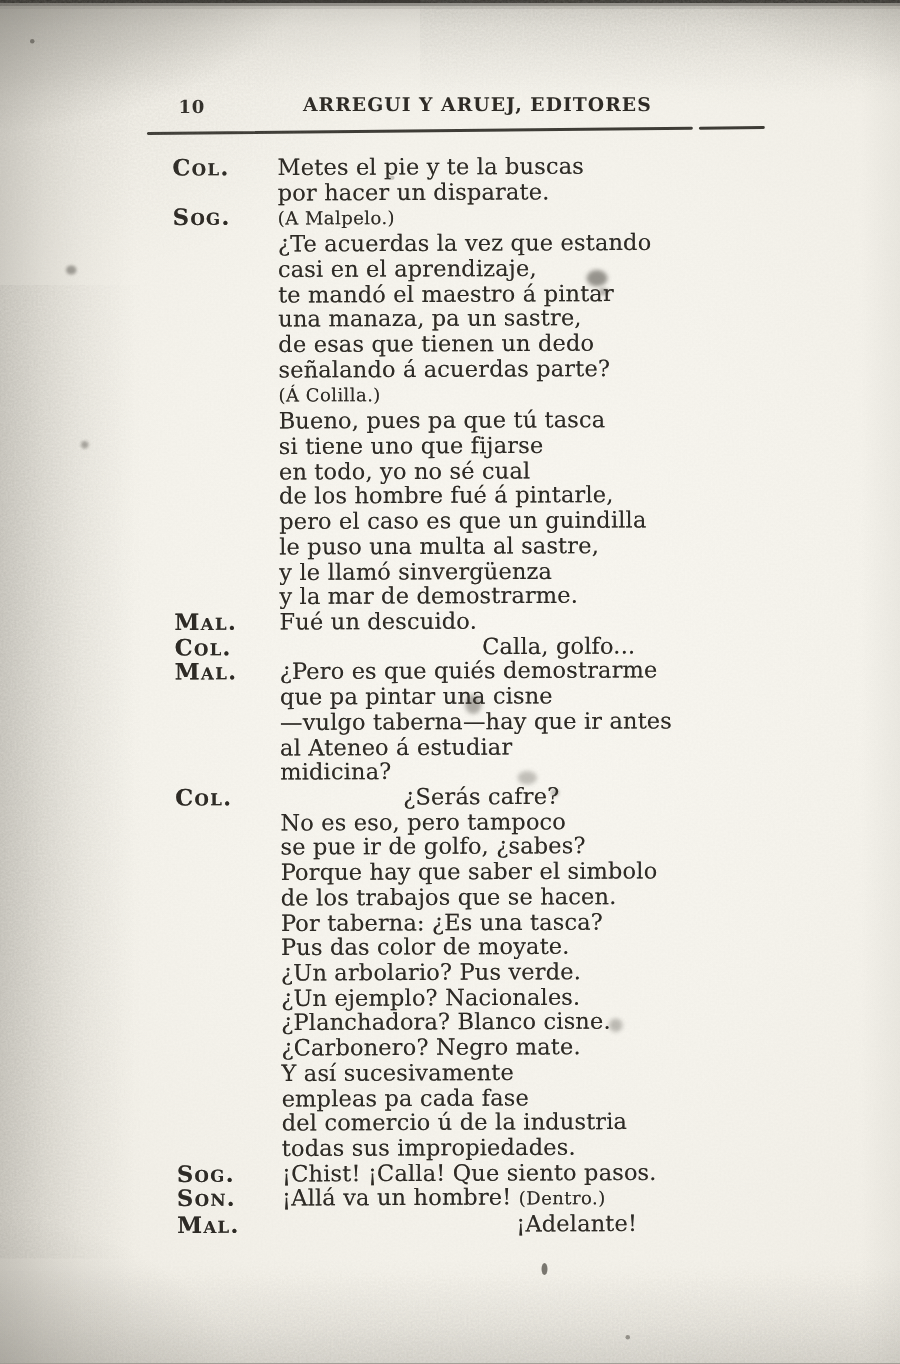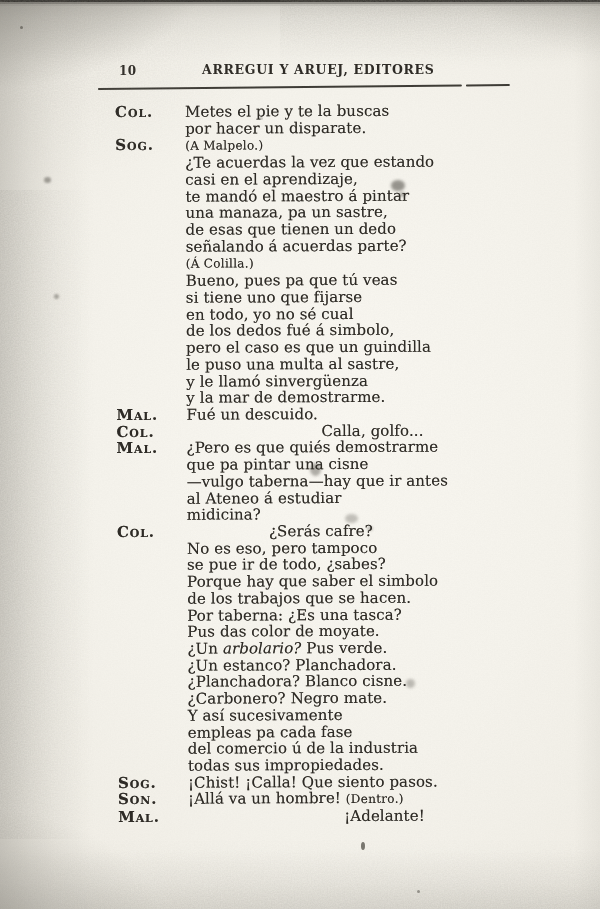--- a/index.html
+++ b/index.html
@@ -18,21 +18,21 @@
   .rule .re{width:44px;margin-left:4px;}
   
   .dialogue{position:absolute;left:115px;top:104px;width:460px;font-size:15px;line-height:16.72px;
     letter-spacing:.1px;transform:rotate(-.25deg);transform-origin:0 0;
     text-shadow:0 0 .4px rgba(43,40,35,.55);}
   .entry{display:flex;}
   .speaker{flex:0 0 70px;font-variant:small-caps;font-weight:600;letter-spacing:.9px;font-size:15px;}
   .lines{flex:1;}
   .line{white-space:nowrap;}
   .line .dir{font-size:12px;letter-spacing:.3px;}
-  .line .it{font-style:italic;}
+  .line .it{}
   
   .ovl{position:absolute;pointer-events:none;}
   .top-line{left:0;top:0;right:0;height:6px;
     background:linear-gradient(180deg,rgba(42,40,36,.92) 0 2px,rgba(80,77,72,.5) 2px 4px,rgba(120,117,110,.2) 4px 6px);}
   .shade-top{left:0;top:0;right:0;height:62px;
     background:linear-gradient(180deg,rgba(130,127,119,.30) 0,rgba(148,145,136,.16) 18px,rgba(158,155,146,.07) 38px,rgba(158,155,146,0) 62px);}
   .shade-topleft{left:0;top:0;width:320px;height:200px;
     background:radial-gradient(ellipse 300px 160px at -25px -35px,rgba(95,93,86,.48) 0%,rgba(125,122,114,.22) 55%,rgba(125,122,114,0) 78%);}
   .shade-topright{right:0;top:0;width:200px;height:130px;
     background:radial-gradient(ellipse 190px 110px at 105% -25%,rgba(140,138,130,.34) 0%,rgba(150,148,140,.12) 55%,rgba(150,148,140,0) 80%);}
@@ -69,24 +69,24 @@
         <div class="speaker">Sog.</div>
         <div class="lines">
           <div class="line"><span class="dir">(A Malpelo.)</span></div>
           <div class="line"><span class="">¿Te acuerdas la vez que estando</span></div>
           <div class="line"><span class="">casi en el aprendizaje,</span></div>
           <div class="line"><span class="">te mandó el maestro á pintar</span></div>
           <div class="line"><span class="">una manaza, pa un sastre,</span></div>
           <div class="line"><span class="">de esas que tienen un dedo</span></div>
           <div class="line"><span class="">señalando á acuerdas parte?</span></div>
           <div class="line"><span class="dir">(Á Colilla.)</span></div>
-          <div class="line"><span class="">Bueno, pues pa que tú veas</span></div>
+          <div class="line"><span class="">Bueno, pues pa que tú tasca</span></div>
           <div class="line"><span class="">si tiene uno que fijarse</span></div>
           <div class="line"><span class="">en todo, yo no sé cual</span></div>
-          <div class="line"><span class="">de los dedos fué á simbolo,</span></div>
+          <div class="line"><span class="">de los hombre fué á pintarle,</span></div>
           <div class="line"><span class="">pero el caso es que un guindilla</span></div>
           <div class="line"><span class="">le puso una multa al sastre,</span></div>
           <div class="line"><span class="">y le llamó sinvergüenza</span></div>
           <div class="line"><span class="">y la mar de demostrarme.</span></div>
         </div>
       </div>
       <div class="entry">
         <div class="speaker">Mal.</div>
         <div class="lines">
           <div class="line"><span class="">Fué un descuido.</span></div>
@@ -106,27 +106,27 @@
           <div class="line"><span class="">—vulgo taberna—hay que ir antes</span></div>
           <div class="line"><span class="">al Ateneo á estudiar</span></div>
           <div class="line"><span class="">midicina?</span></div>
         </div>
       </div>
       <div class="entry">
         <div class="speaker">Col.</div>
         <div class="lines">
           <div class="line" style="padding-left: 82px;"><span class="">¿Serás cafre?</span></div>
           <div class="line"><span class="">No es eso, pero tampoco</span></div>
-          <div class="line"><span class="">se pue ir de todo, ¿sabes?</span></div>
+          <div class="line"><span class="">se pue ir de golfo, ¿sabes?</span></div>
           <div class="line"><span class="">Porque hay que saber el simbolo</span></div>
           <div class="line"><span class="">de los trabajos que se hacen.</span></div>
           <div class="line"><span class="">Por taberna: ¿Es una tasca?</span></div>
           <div class="line"><span class="">Pus das color de moyate.</span></div>
           <div class="line"><span class="">¿Un </span><span class="it">arbolario?</span><span class=""> Pus verde.</span></div>
-          <div class="line"><span class="">¿Un estanco? Planchadora.</span></div>
+          <div class="line"><span class="">¿Un ejemplo? Nacionales.</span></div>
           <div class="line"><span class="">¿Planchadora? Blanco cisne.</span></div>
           <div class="line"><span class="">¿Carbonero? Negro mate.</span></div>
           <div class="line"><span class="">Y así sucesivamente</span></div>
           <div class="line"><span class="">empleas pa cada fase</span></div>
           <div class="line"><span class="">del comercio ú de la industria</span></div>
           <div class="line"><span class="">todas sus impropiedades.</span></div>
         </div>
       </div>
       <div class="entry">
         <div class="speaker">Sog.</div>

